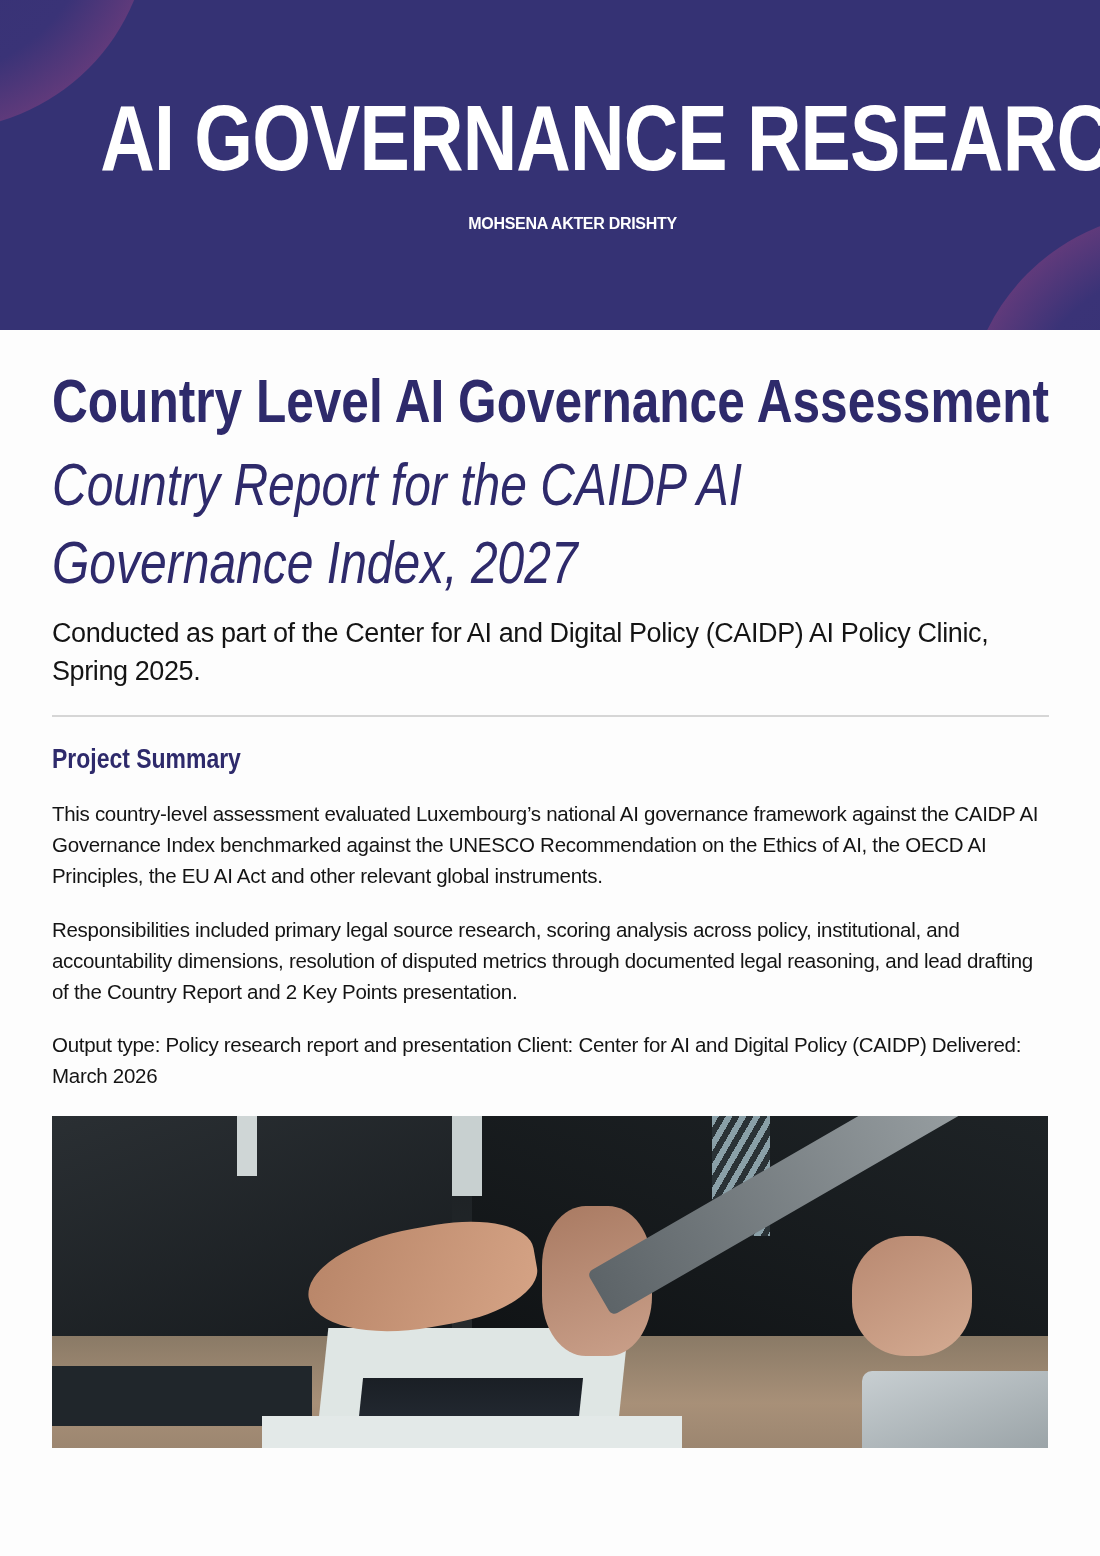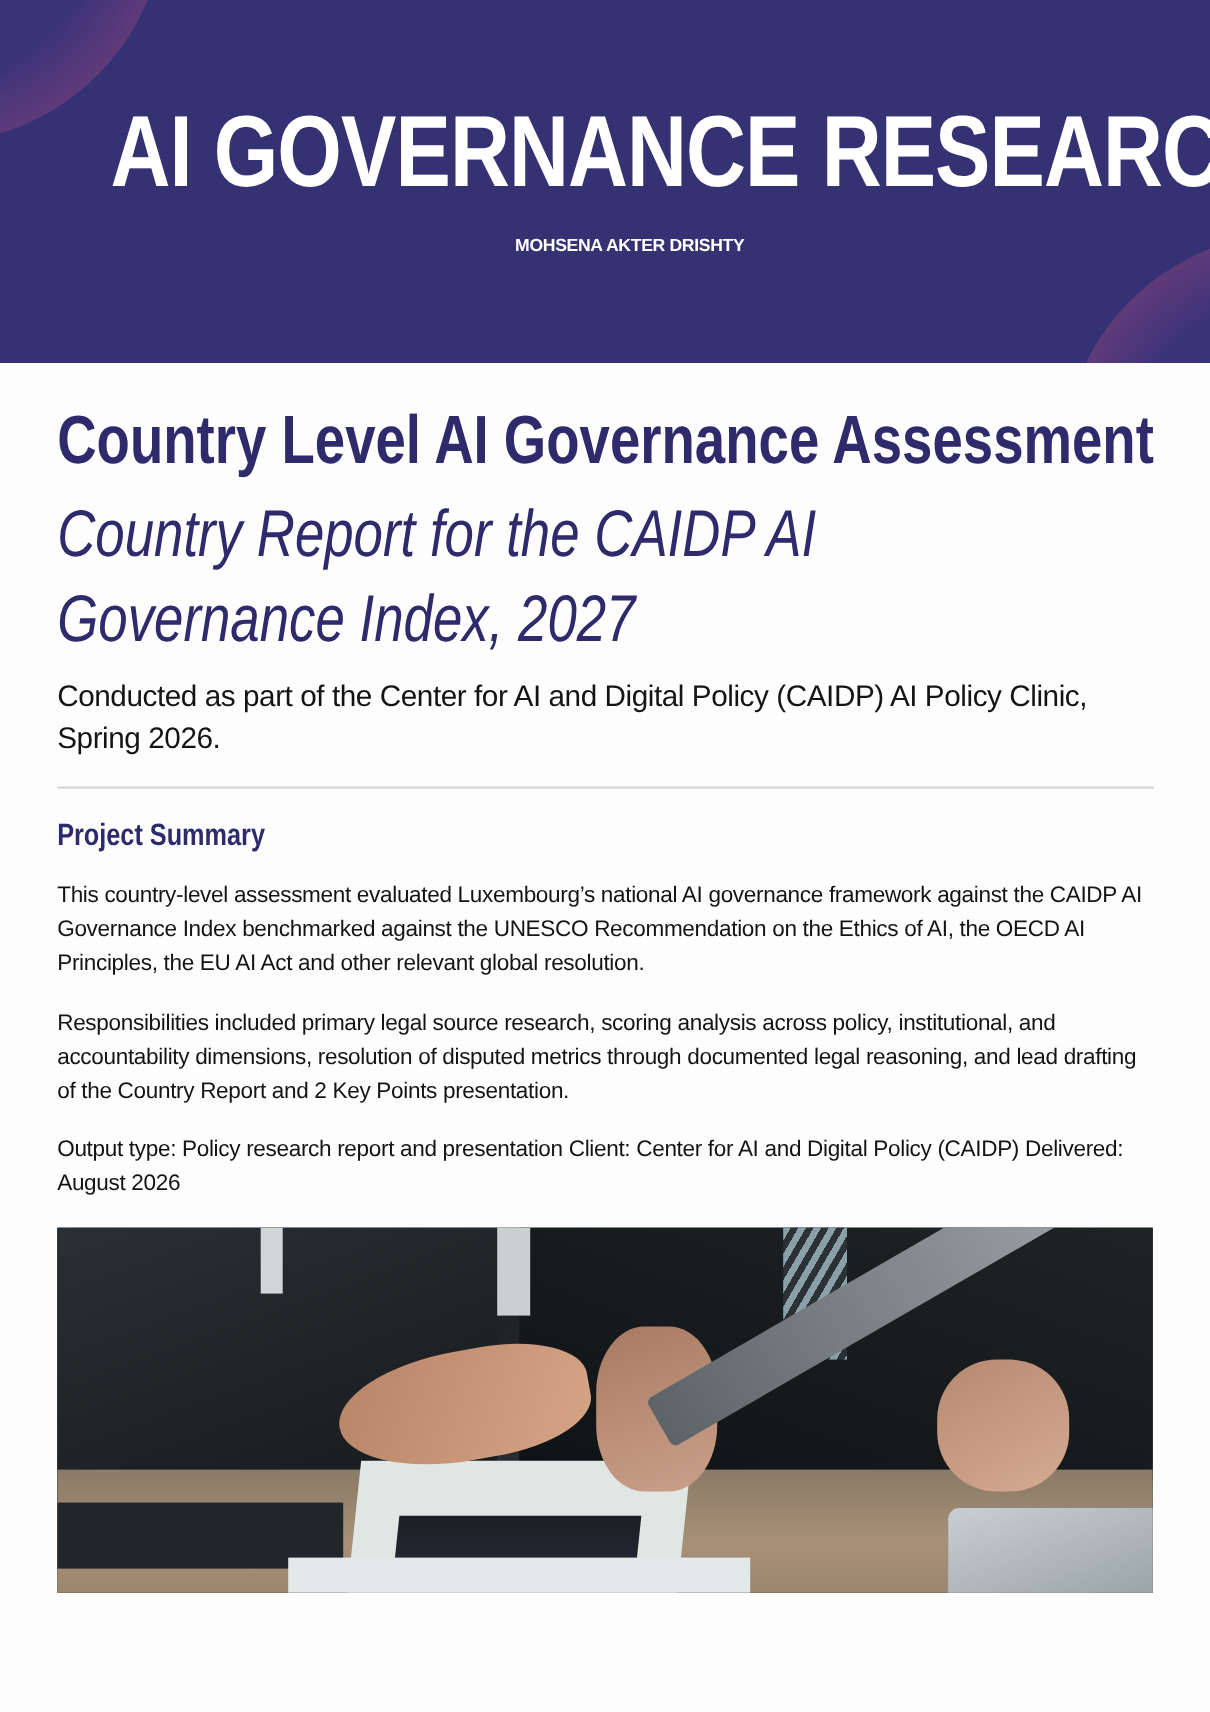--- a/index.html
+++ b/index.html
@@ -89,26 +89,26 @@
   <h1 class="hero-title">AI GOVERNANCE RESEARCH</h1>
   <div class="hero-author">MOHSENA AKTER DRISHTY</div>
 </header>
 
 <main class="content">
   <h2 class="title-main">Country Level AI Governance Assessment</h2>
   <div class="title-sub">
     <span>Country Report for the CAIDP AI</span>
     <span>Governance Index, 2027</span>
   </div>
-  <p class="lead">Conducted as part of the Center for AI and Digital Policy (CAIDP) AI Policy Clinic, Spring 2026.</p>
+  <p class="lead">Conducted as part of the Center for AI and Digital Policy (CAIDP) AI Policy Clinic, Spring 2025.</p>
   <div class="divider"></div>
   <h3 class="section-heading">Project Summary</h3>
-  <p class="para p1">This country-level assessment evaluated Luxembourg’s national AI governance framework against the CAIDP AI Governance Index benchmarked against the UNESCO Recommendation on the Ethics of AI, the OECD AI Principles, the EU AI Act and other relevant global resolution.</p>
+  <p class="para p1">This country-level assessment evaluated Luxembourg’s national AI governance framework against the CAIDP AI Governance Index benchmarked against the UNESCO Recommendation on the Ethics of AI, the OECD AI Principles, the EU AI Act and other relevant global instruments.</p>
   <p class="para p2">Responsibilities included primary legal source research, scoring analysis across policy, institutional, and accountability dimensions, resolution of disputed metrics through documented legal reasoning, and lead drafting of the Country Report and 2 Key Points presentation.</p>
-  <p class="para p3">Output type: Policy research report and presentation Client: Center for AI and Digital Policy (CAIDP) Delivered: August 2026</p>
+  <p class="para p3">Output type: Policy research report and presentation Client: Center for AI and Digital Policy (CAIDP) Delivered: March 2026</p>
 </main>
 
 <figure class="photo" aria-label="Business people in suits reviewing charts on paper and a tablet at a desk">
   <div class="suit-l"></div>
   <div class="suit-r"></div>
   <div class="shirt"></div>
   <div class="wall"></div>
   <div class="tie"></div>
   <div class="desk"></div>
   <div class="paper2"></div>

